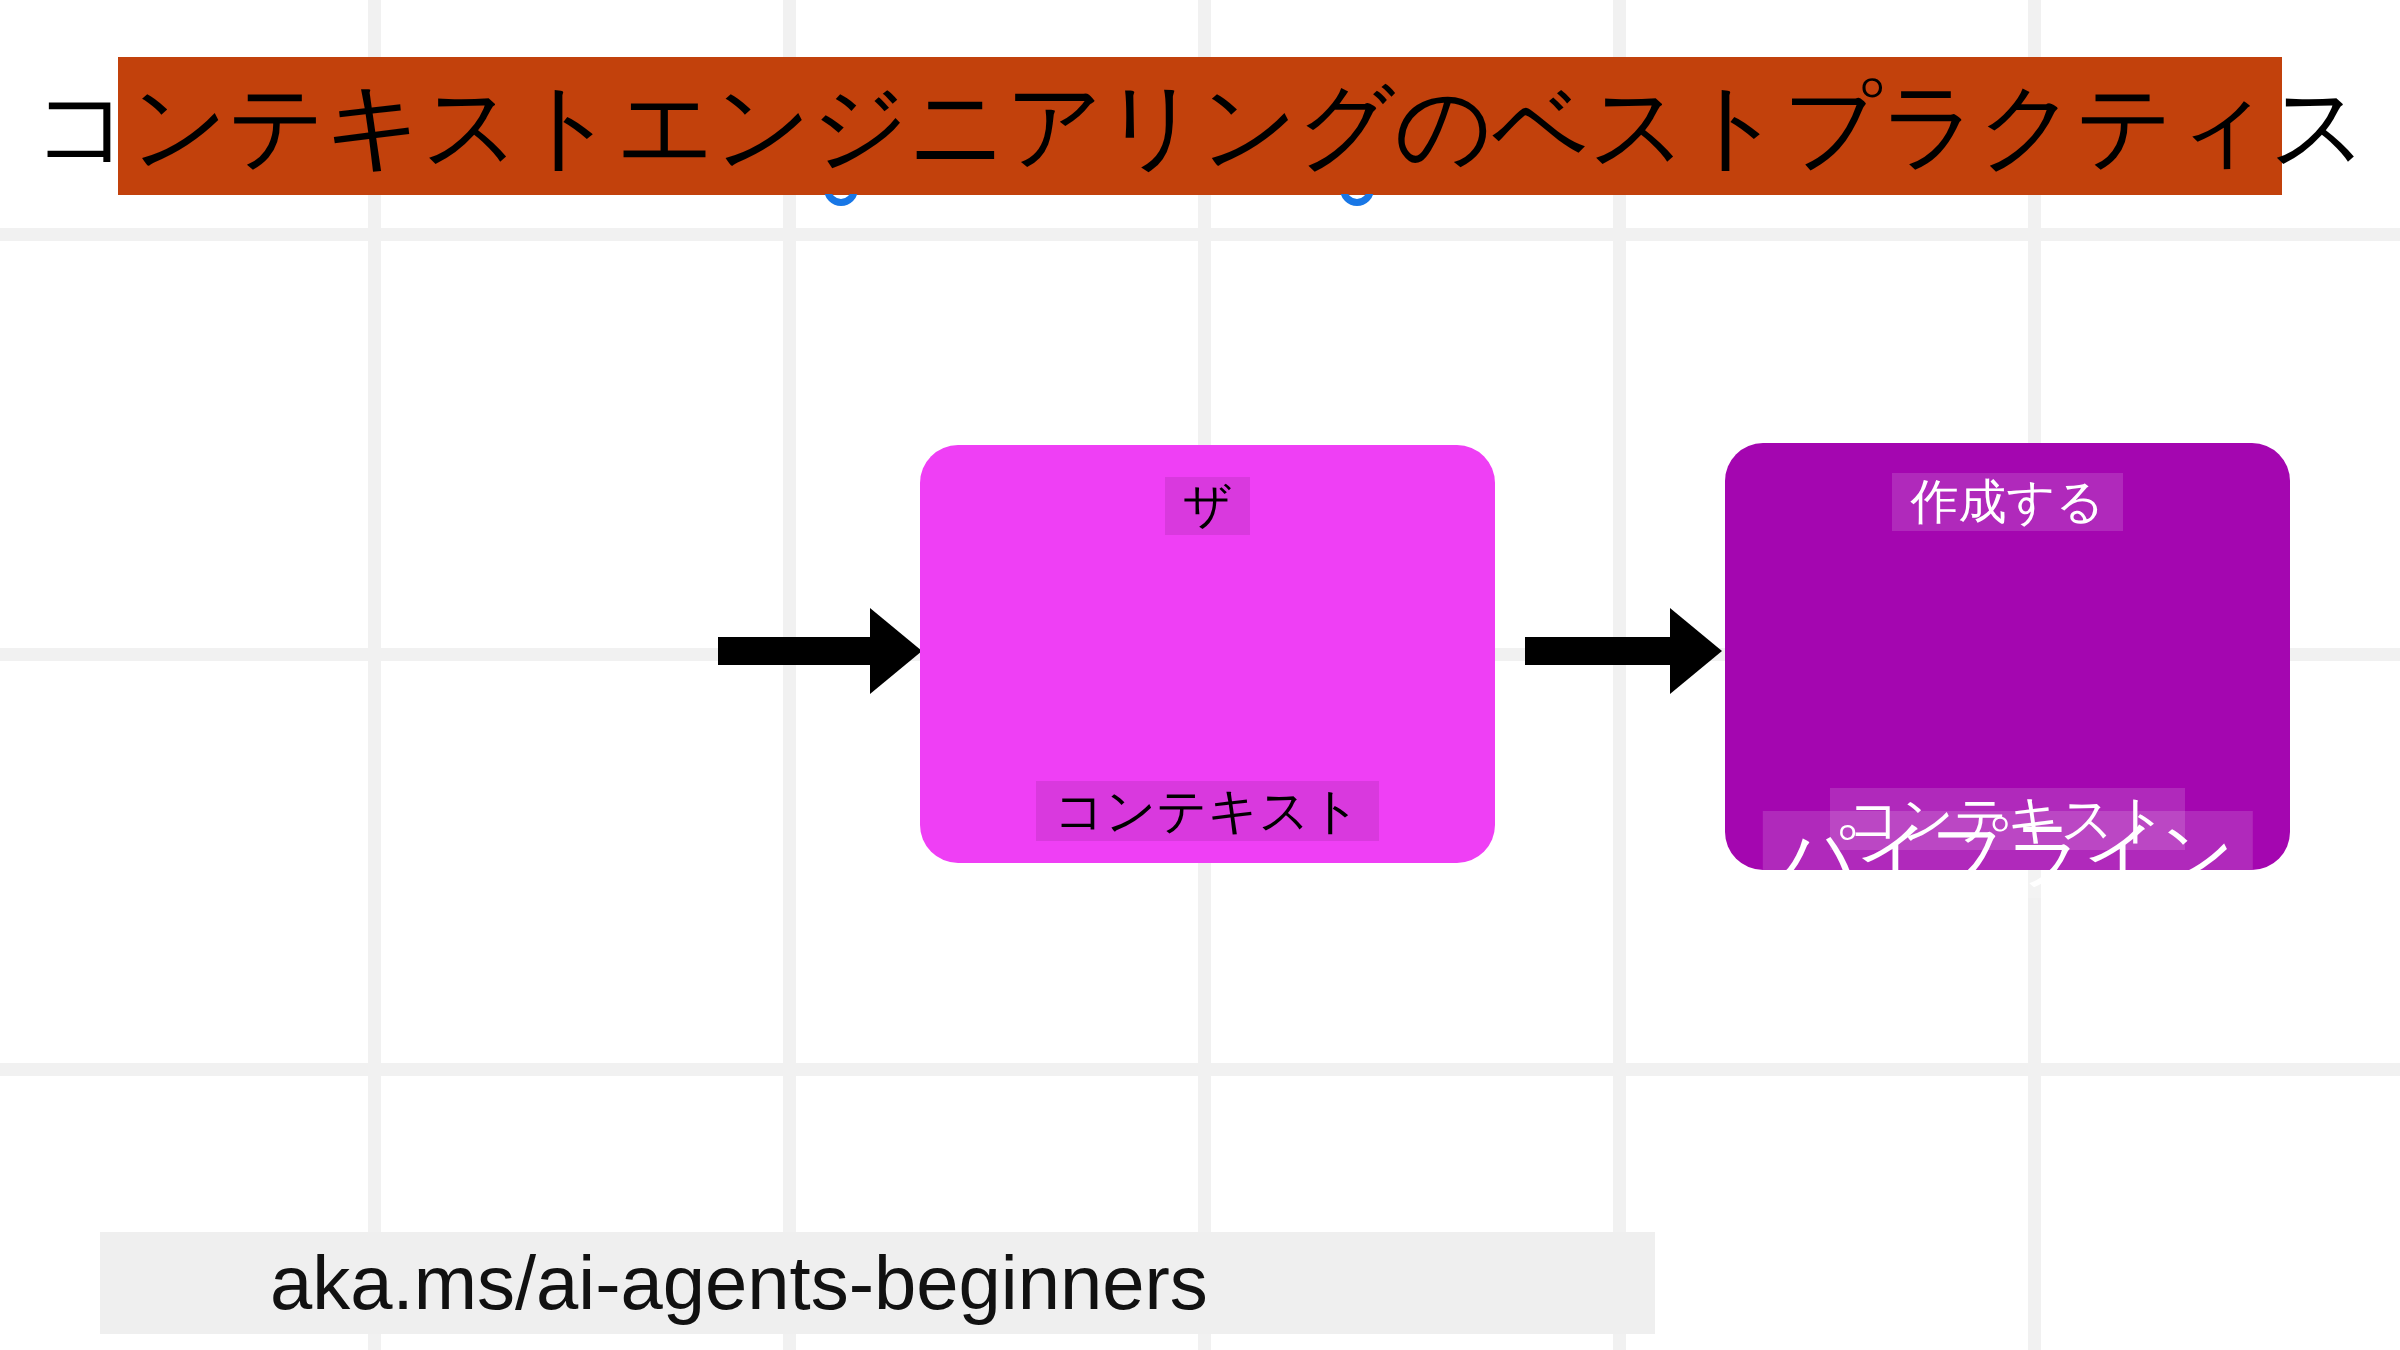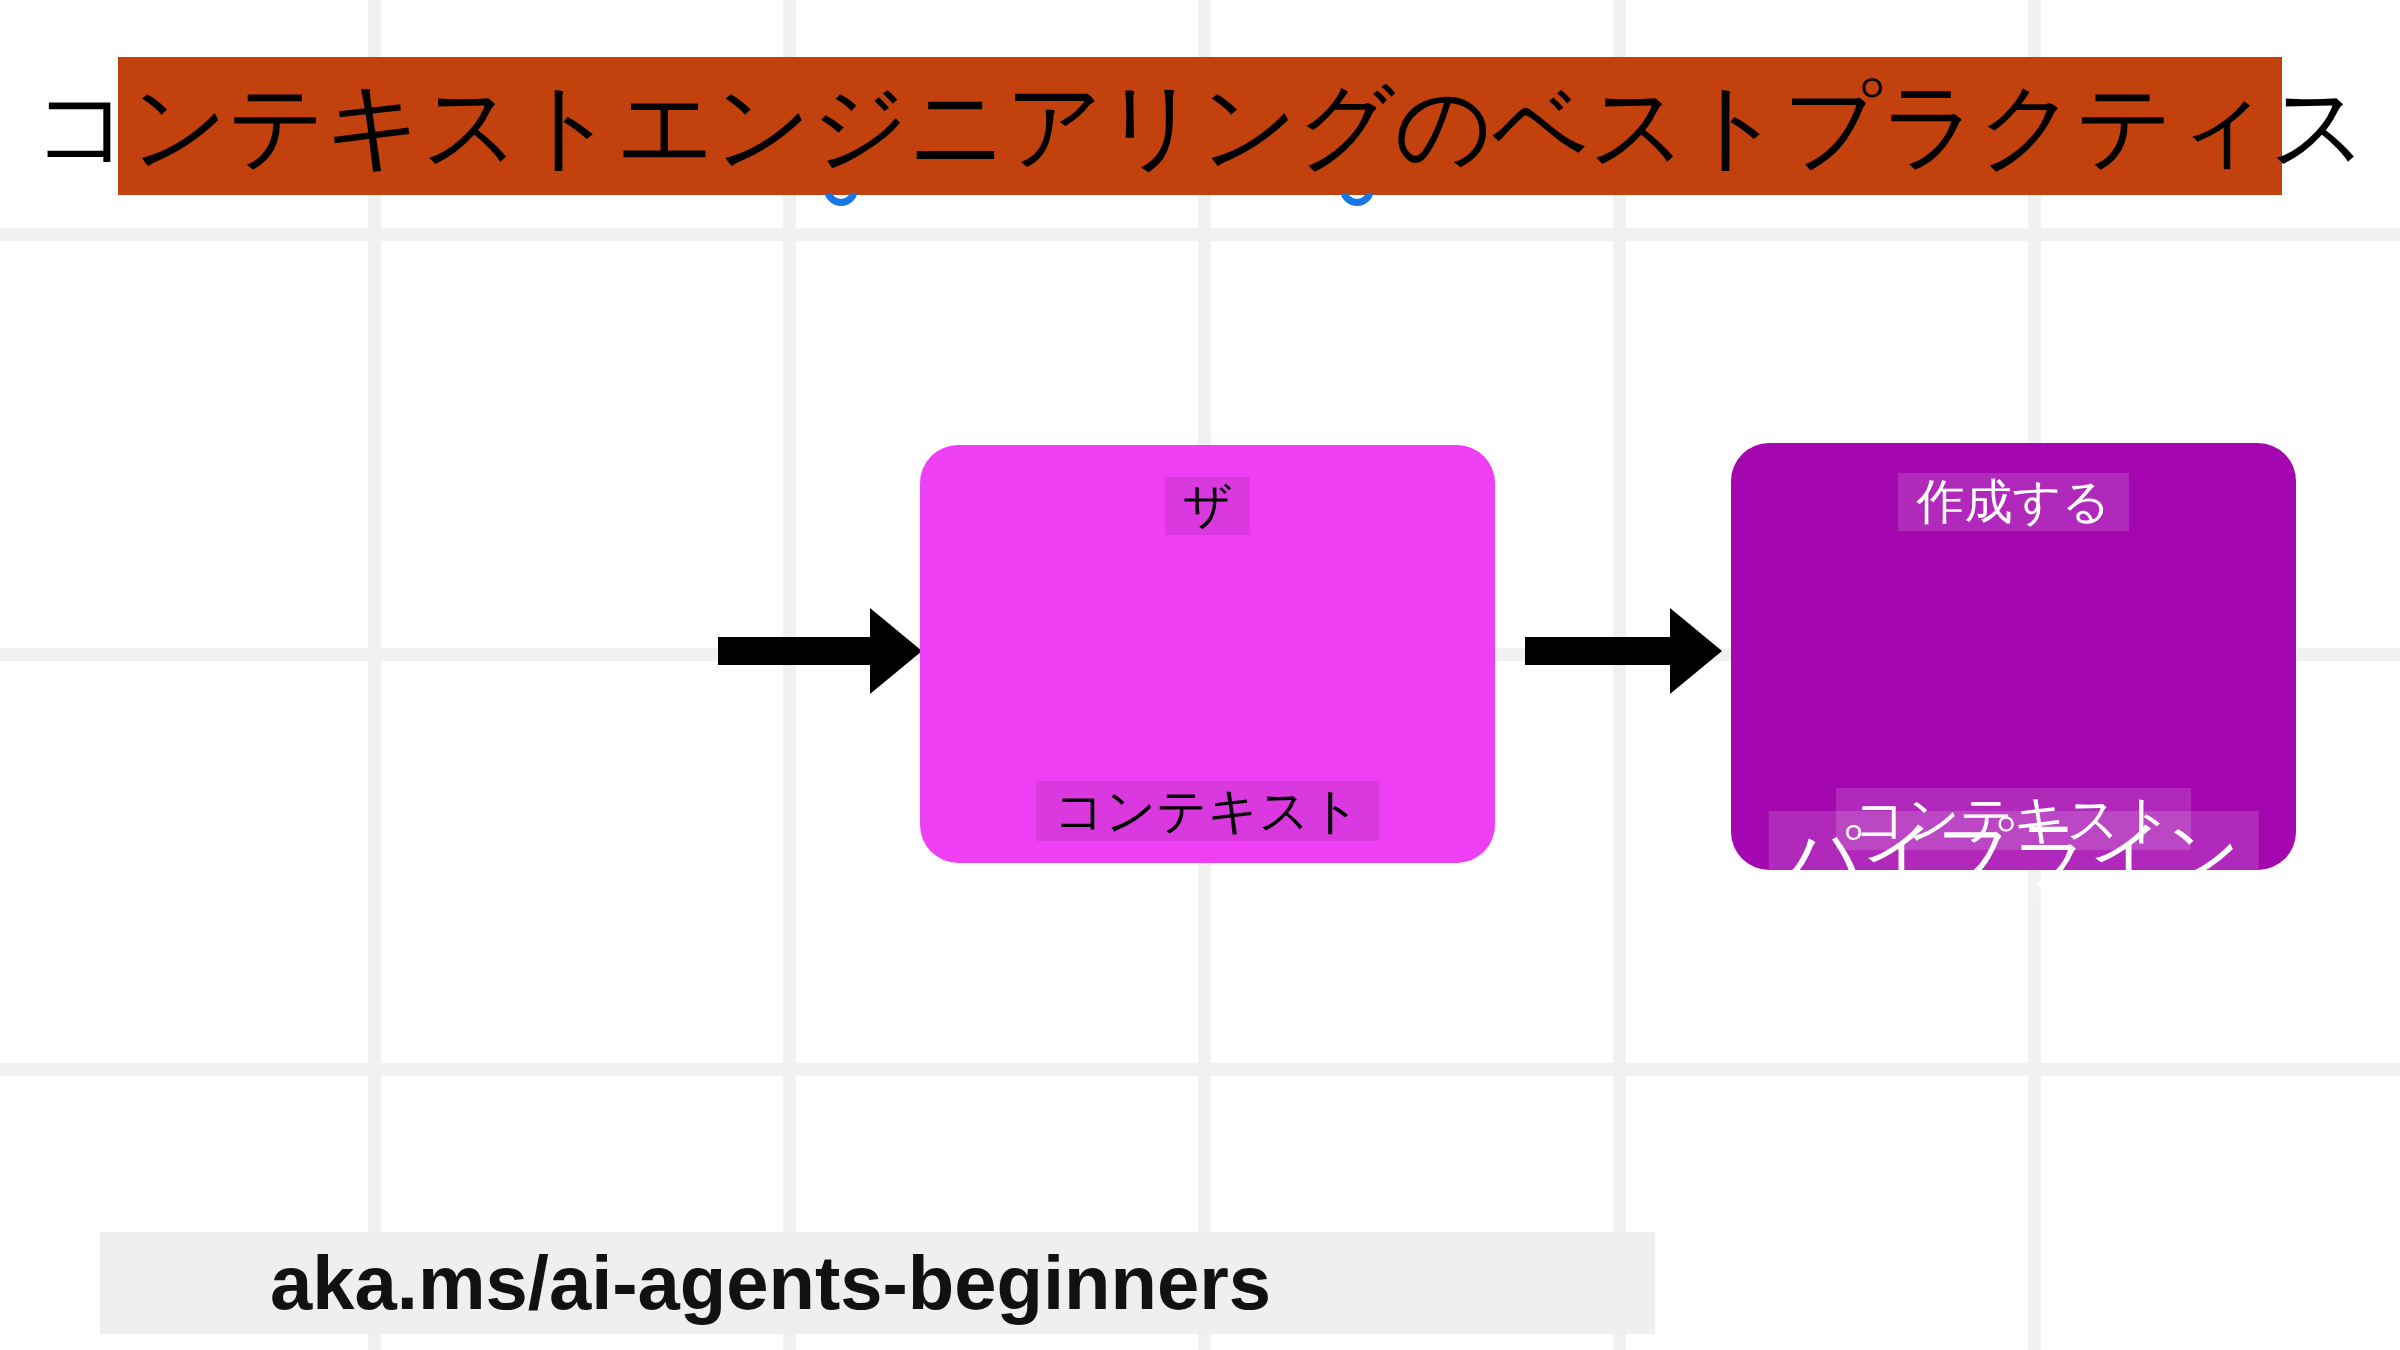--- a/index.html
+++ b/index.html
@@ -85,21 +85,21 @@
     flex-direction: column;
     align-items: center;
     justify-content: space-between;
     box-sizing: border-box;
   }
   .box-blue   { left: 60px;   top: 440px; width: 658px; height: 423px;
                 background: #1877e6; padding: 30px 0 28px; }
   .box-magenta{ left: 920px;  top: 445px; width: 575px; height: 418px;
                 background: #ef3ff5; padding: 32px 0 22px; }
   .box-purple { left: 1725px; top: 443px; width: 565px; height: 427px;
-                background: #a406b0; padding: 30px 0 20px; margin-left: 6px; }
+                background: #a406b0; padding: 30px 0 20px; }
 
   .box-line {
     display: inline-block;
     white-space: nowrap;
     line-height: 1.12;
     padding: 2px 18px;
   }
   .box-blue .box-line {
     color: #ffffff;
     background: rgba(0, 0, 0, 0.10);
@@ -159,21 +159,20 @@
   
   .url-band {
     position: absolute;
     left: 100px;
     top: 1232px;
     width: 1555px;
     height: 102px;
     background: #efefef;
     display: flex;
     align-items: center;
-    font-weight: bold;
   }
   .url-text {
     margin-left: 170px;
     font-size: 76px;
     line-height: 1;
     color: #111111;
     white-space: nowrap;
   }
 </style>
 </head>

